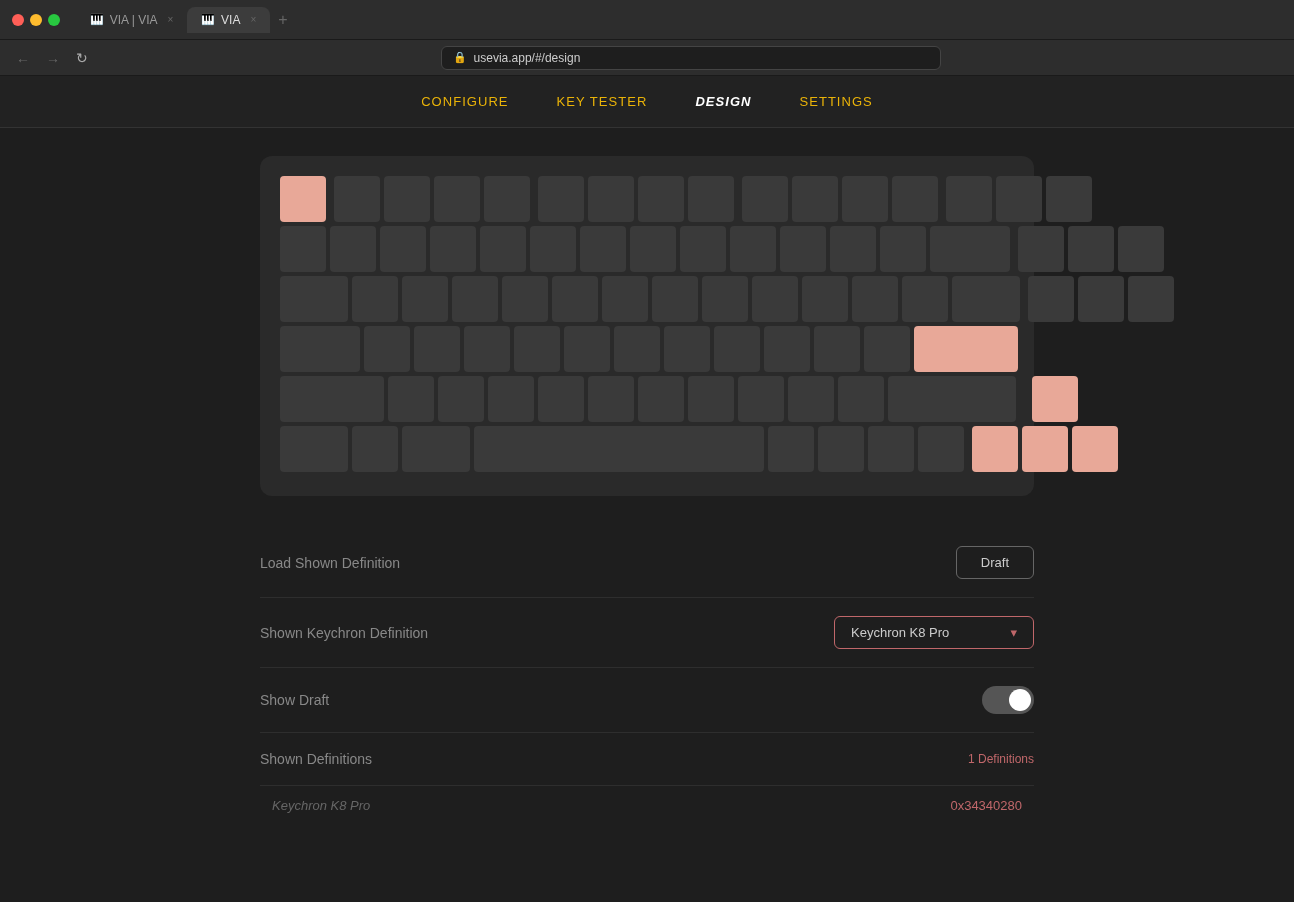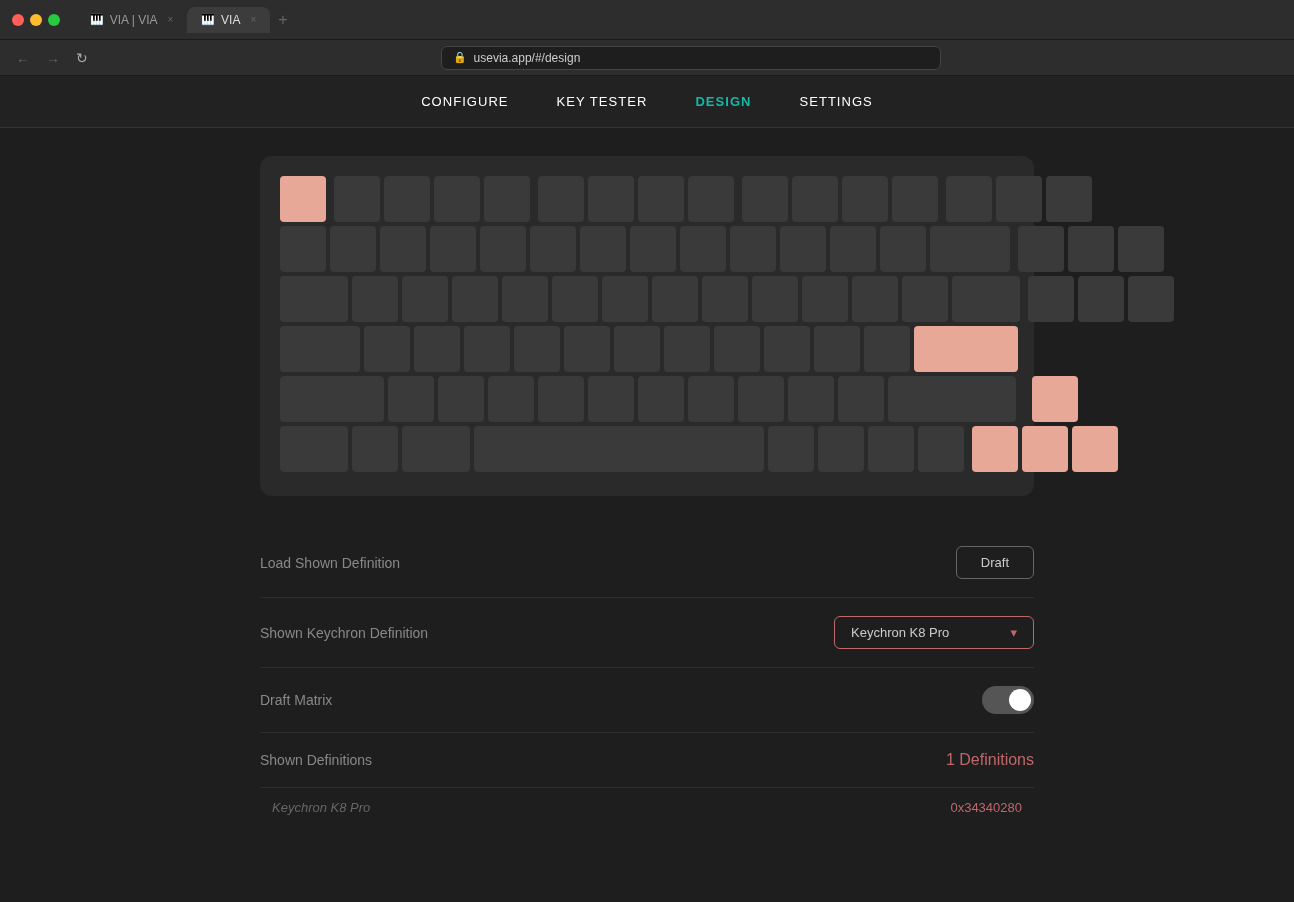--- a/index.html
+++ b/index.html
@@ -108,28 +108,29 @@
       background: #222;
       height: 52px;
       display: flex;
       align-items: center;
       justify-content: center;
       gap: 48px;
       border-bottom: 1px solid #333;
     }
     .nav-item {
       font-size: 13px;
-      color: #ffffff;
+      color: #eab308;
       cursor: pointer;
       letter-spacing: 0.08em;
       padding: 4px 0;
     }
     .nav-item.active {
-      color: #14b8a6;
+      color: #ffffff;
       font-weight: 600;
+      font-style: italic;
     }
 
     
     .main-content {
       background: #1e1e1e;
       padding: 28px 260px;
     }
 
     
     .keyboard-container {
@@ -233,21 +234,21 @@
       gap: 12px;
       cursor: pointer;
       min-width: 200px;
       justify-content: space-between;
     }
     .dropdown-arrow { color: #c0676a; }
 
     
     .draft-def-label {
       color: #c0676a;
-      font-size: 16px;
+      font-size: 12px;
     }
 
     .sub-row {
       display: flex;
       align-items: center;
       justify-content: space-between;
       padding: 12px 12px;
     }
     .sub-label {
       font-size: 13px;
@@ -447,21 +448,21 @@
 
     <div class="settings-row">
       <span class="settings-label">Shown Keychron Definition</span>
       <div class="dropdown">
         <span>Keychron K8 Pro</span>
         <span class="dropdown-arrow">▾</span>
       </div>
     </div>
 
     <div class="settings-row">
-      <span class="settings-label">Draft Matrix</span>
+      <span class="settings-label">Show Draft</span>
       <div class="toggle-switch off toggle-matrix">
         <div class="toggle-knob"></div>
       </div>
     </div>
 
     <div class="settings-row">
       <span class="settings-label">Shown Definitions</span>
       <span class="draft-def-label">1 Definitions</span>
     </div>
 

